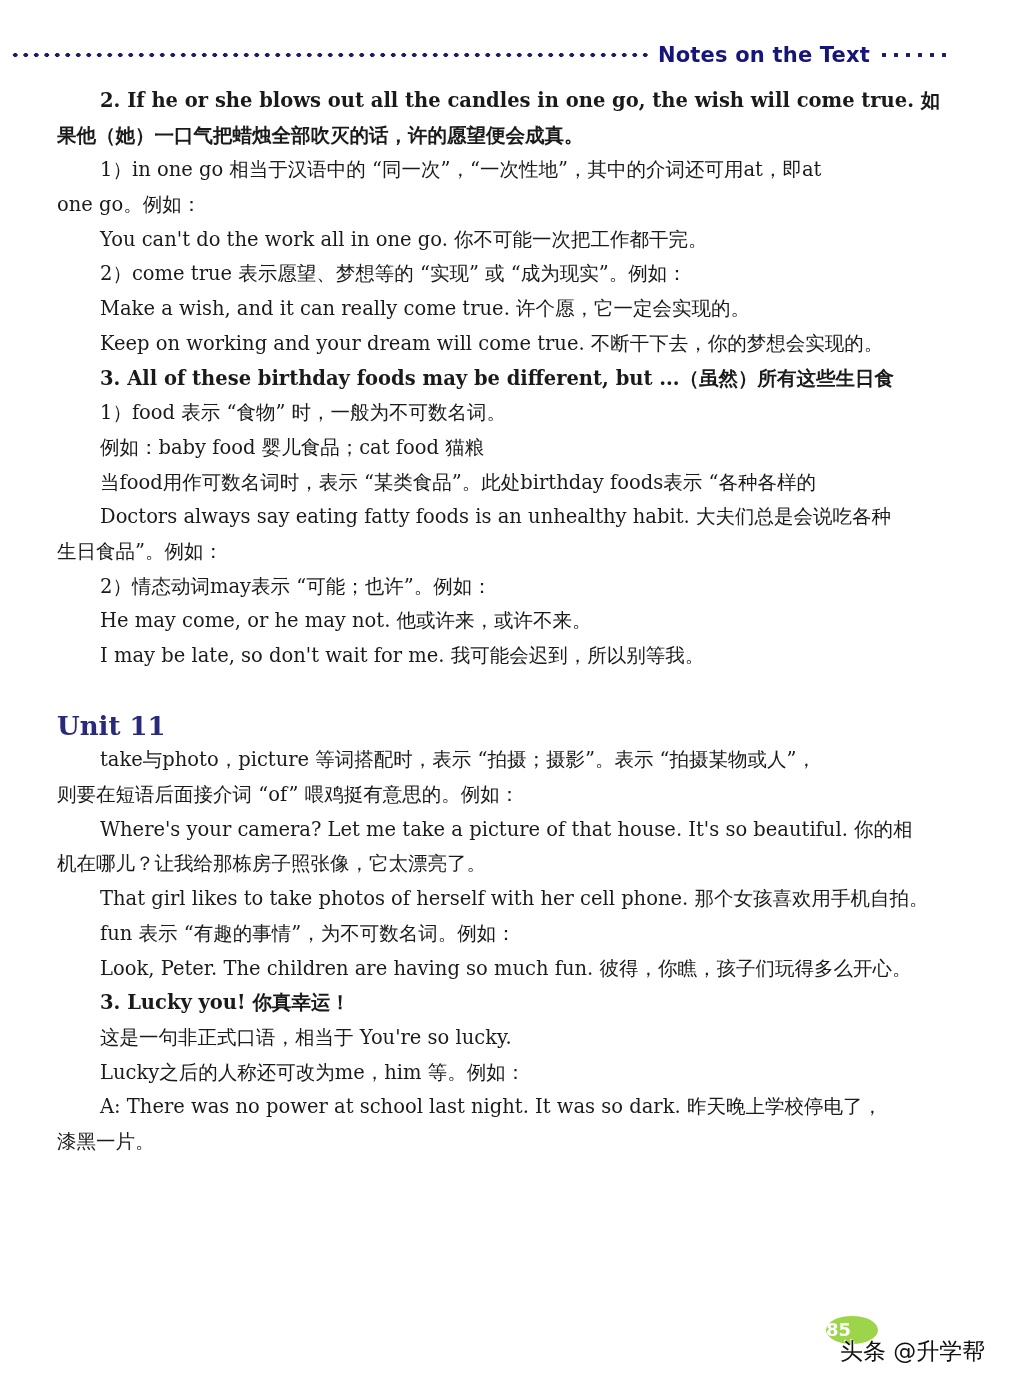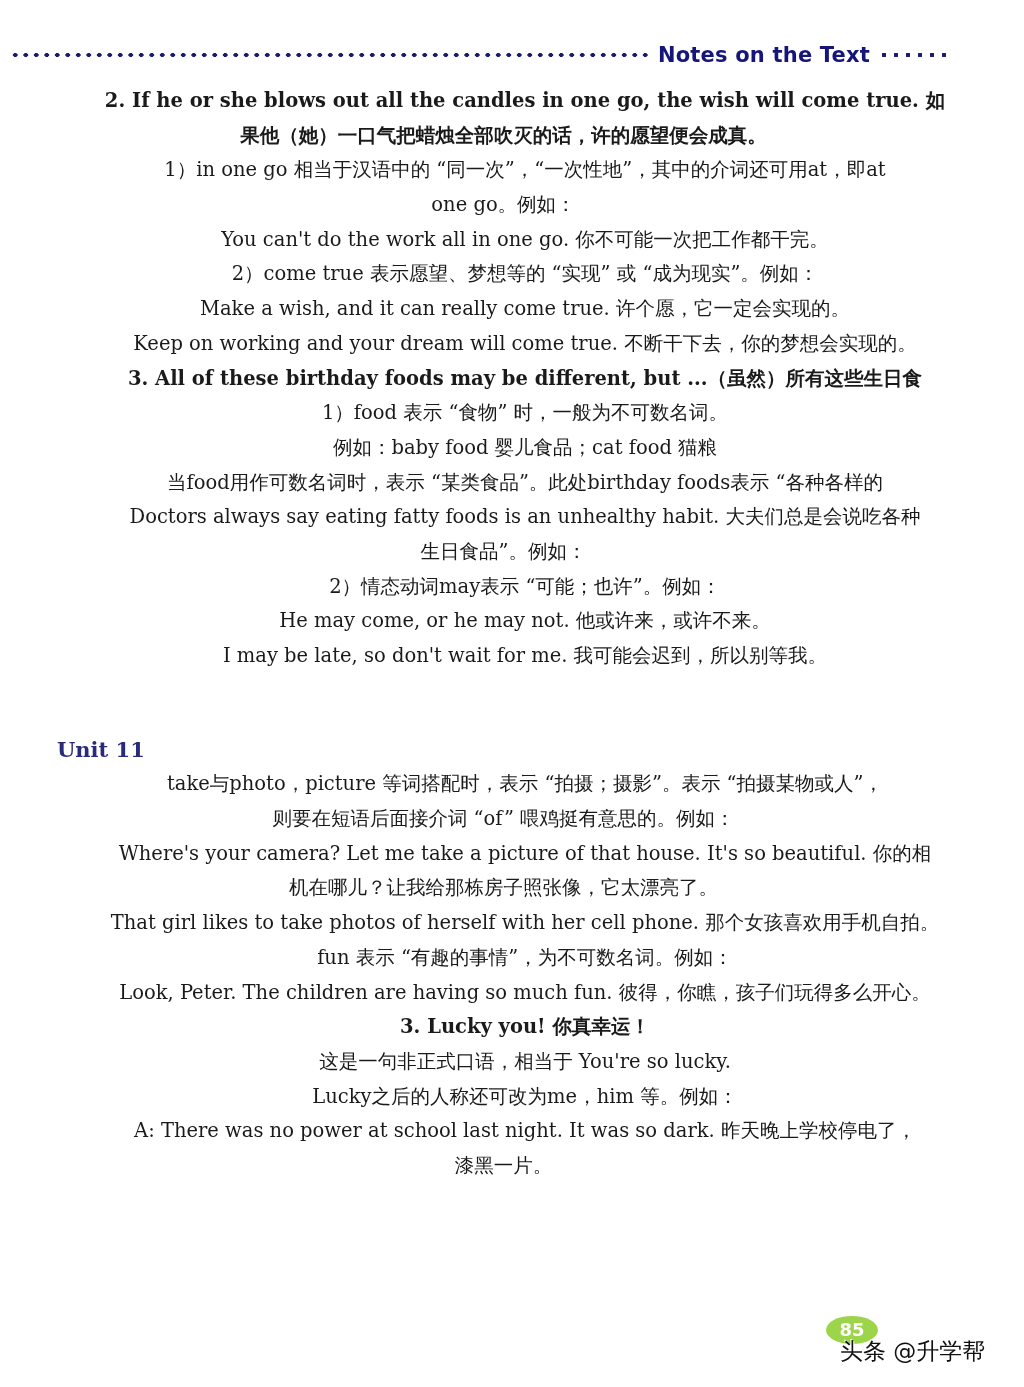--- a/index.html
+++ b/index.html
@@ -23,32 +23,32 @@
     }
     .dots-right {
       width: 72px; height: 6px; margin-left: 8px;
       background-image: radial-gradient(circle, #1b1b6e 2.1px, transparent 2.4px);
       background-size: 12px 6px; background-repeat: repeat-x;
     }
     .content {
       position: absolute; left: 57px; top: 84px; width: 893px;
       font-size: 19.5px;
     }
-    .line { height: 34.7px; line-height: 34.7px; white-space: nowrap; overflow: hidden; text-align: center; }
+    .line { height: 34.7px; line-height: 34.7px; white-space: nowrap; overflow: hidden; }
     .ind { padding-left: 43px; }
     .b { font-weight: bold; }
     .unit-title {
-      height: 34.7px; line-height: 34.7px; color: #2a2a7a; font-weight: bold; font-size: 21px; margin-top: 24px;
+      height: 34.7px; line-height: 34.7px; color: #2a2a7a; font-weight: bold; font-size: 26px;
     }
     .gap { height: 35px; }
     .page-badge {
       position: absolute; left: 826px; top: 1316px; width: 52px; height: 28px;
       background: #9cd44a; border-radius: 50%;
       color: #ffffff; font-family: "DejaVu Sans", "Liberation Sans", sans-serif;
-      font-weight: bold; font-size: 18px; text-align: center; line-height: 28px;
+      font-weight: bold; font-size: 18px; line-height: 28px;
     }
     .watermark {
       position: absolute; left: 840px; top: 1336px;
       font-family: "DejaVu Sans", "Liberation Sans", sans-serif;
       font-size: 23px; color: #111; text-shadow: 1px 1px 0 #fff, -1px -1px 0 #fff;
     }
   </style>
 </head>
 <body>
 

